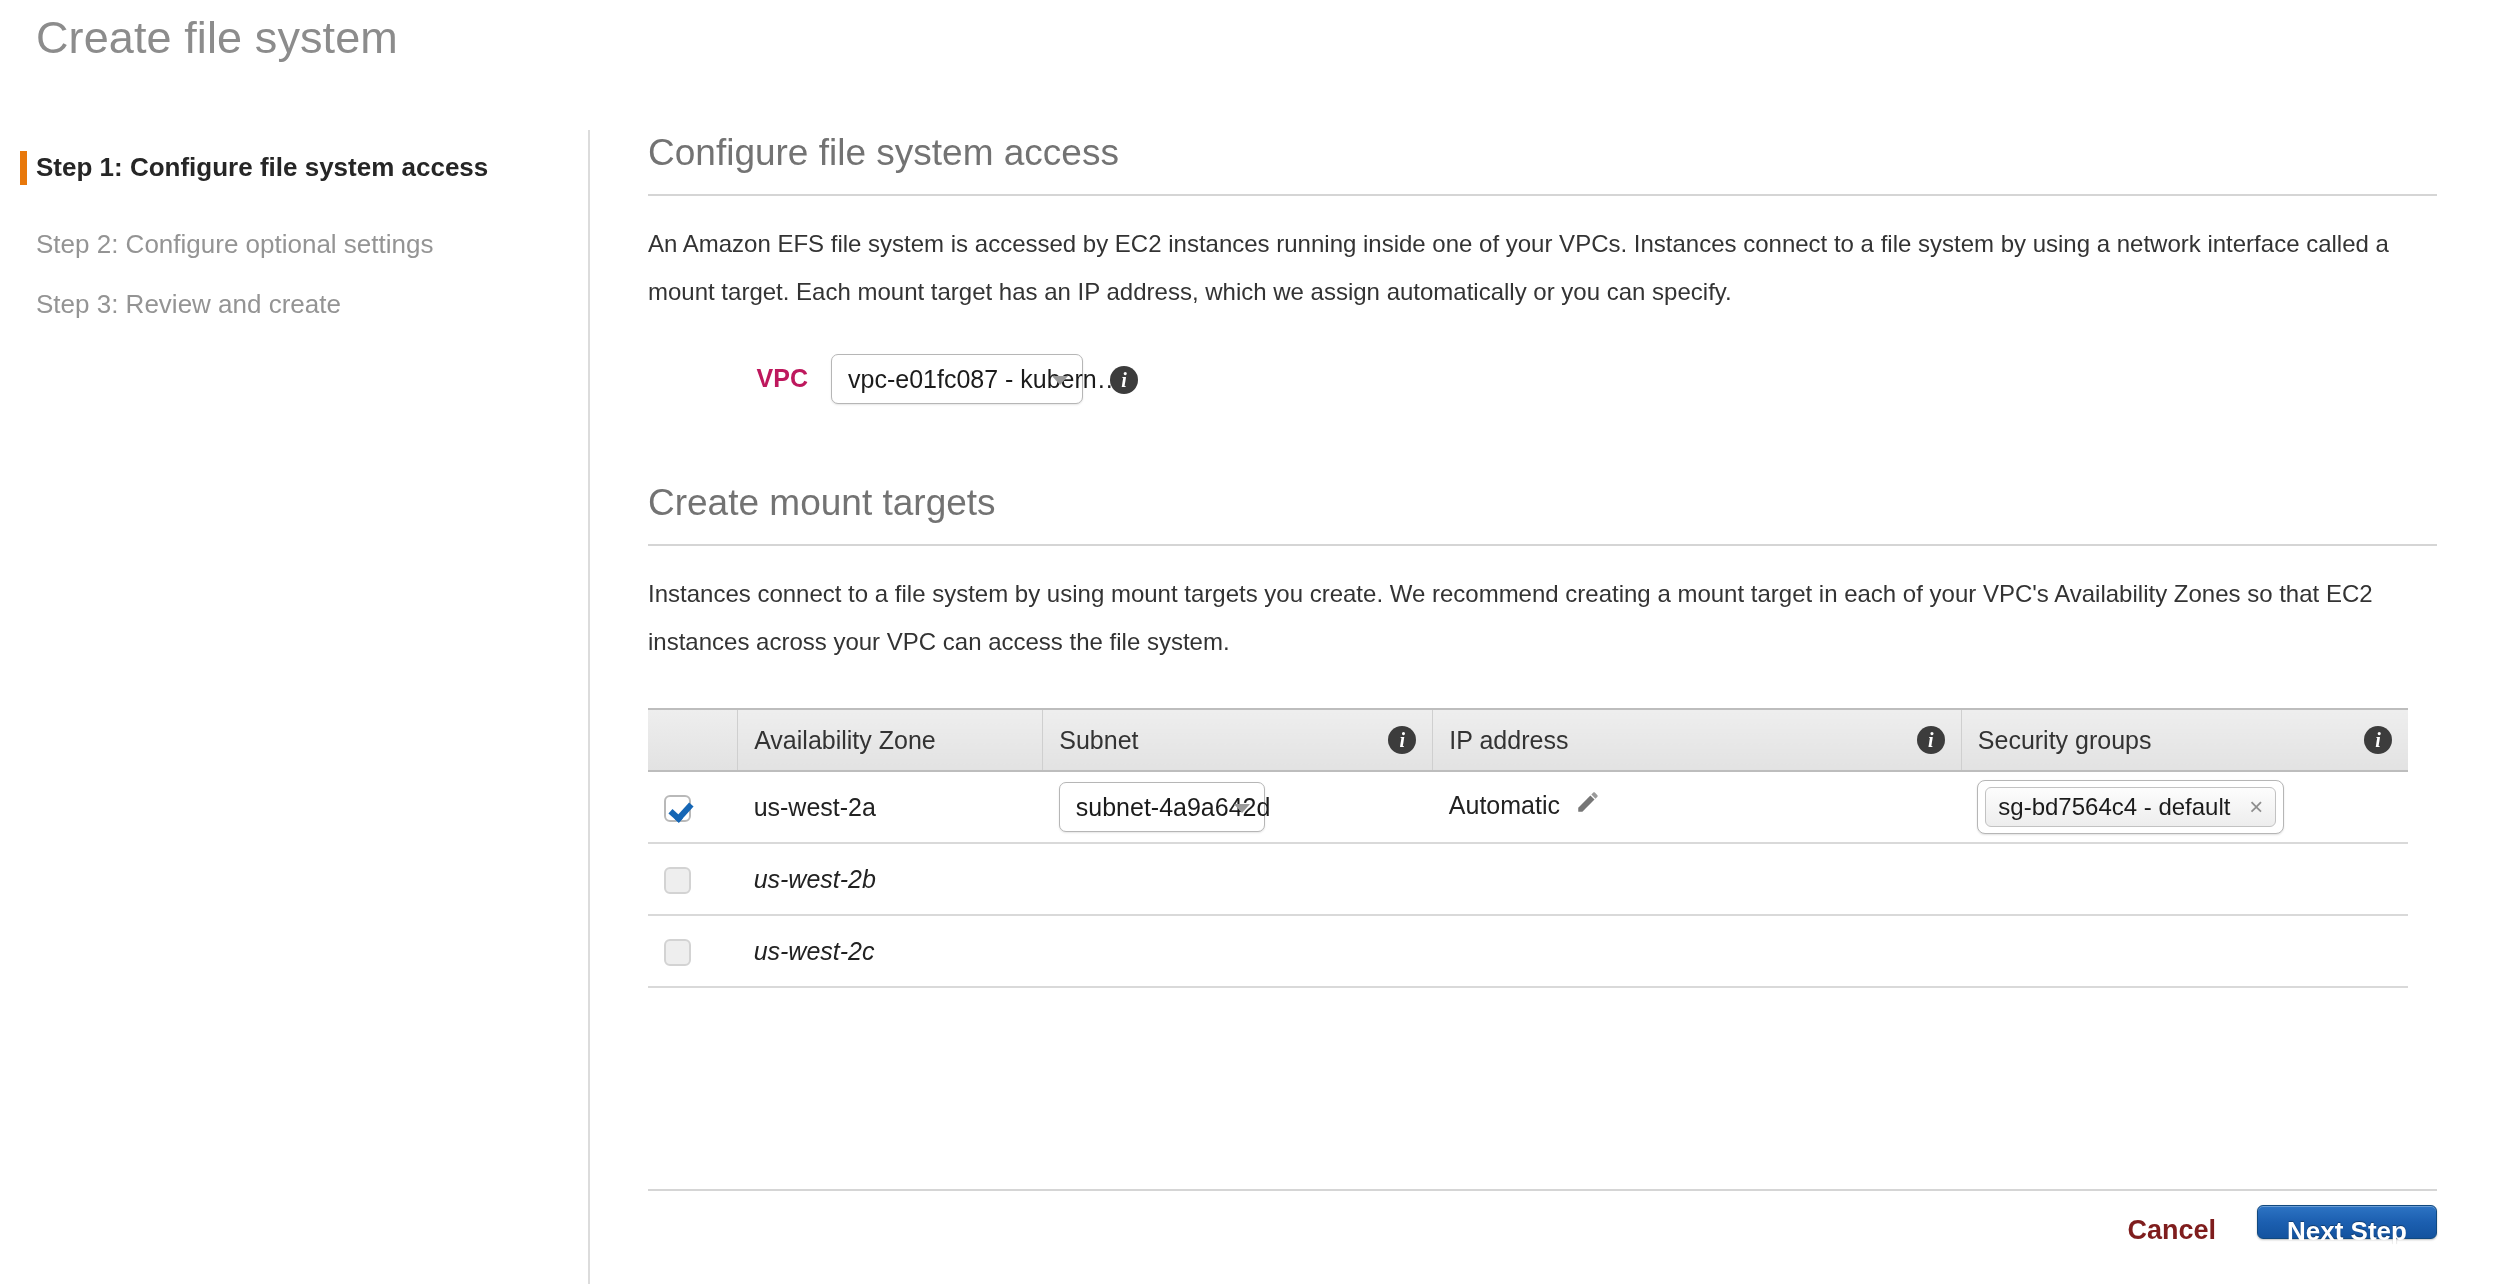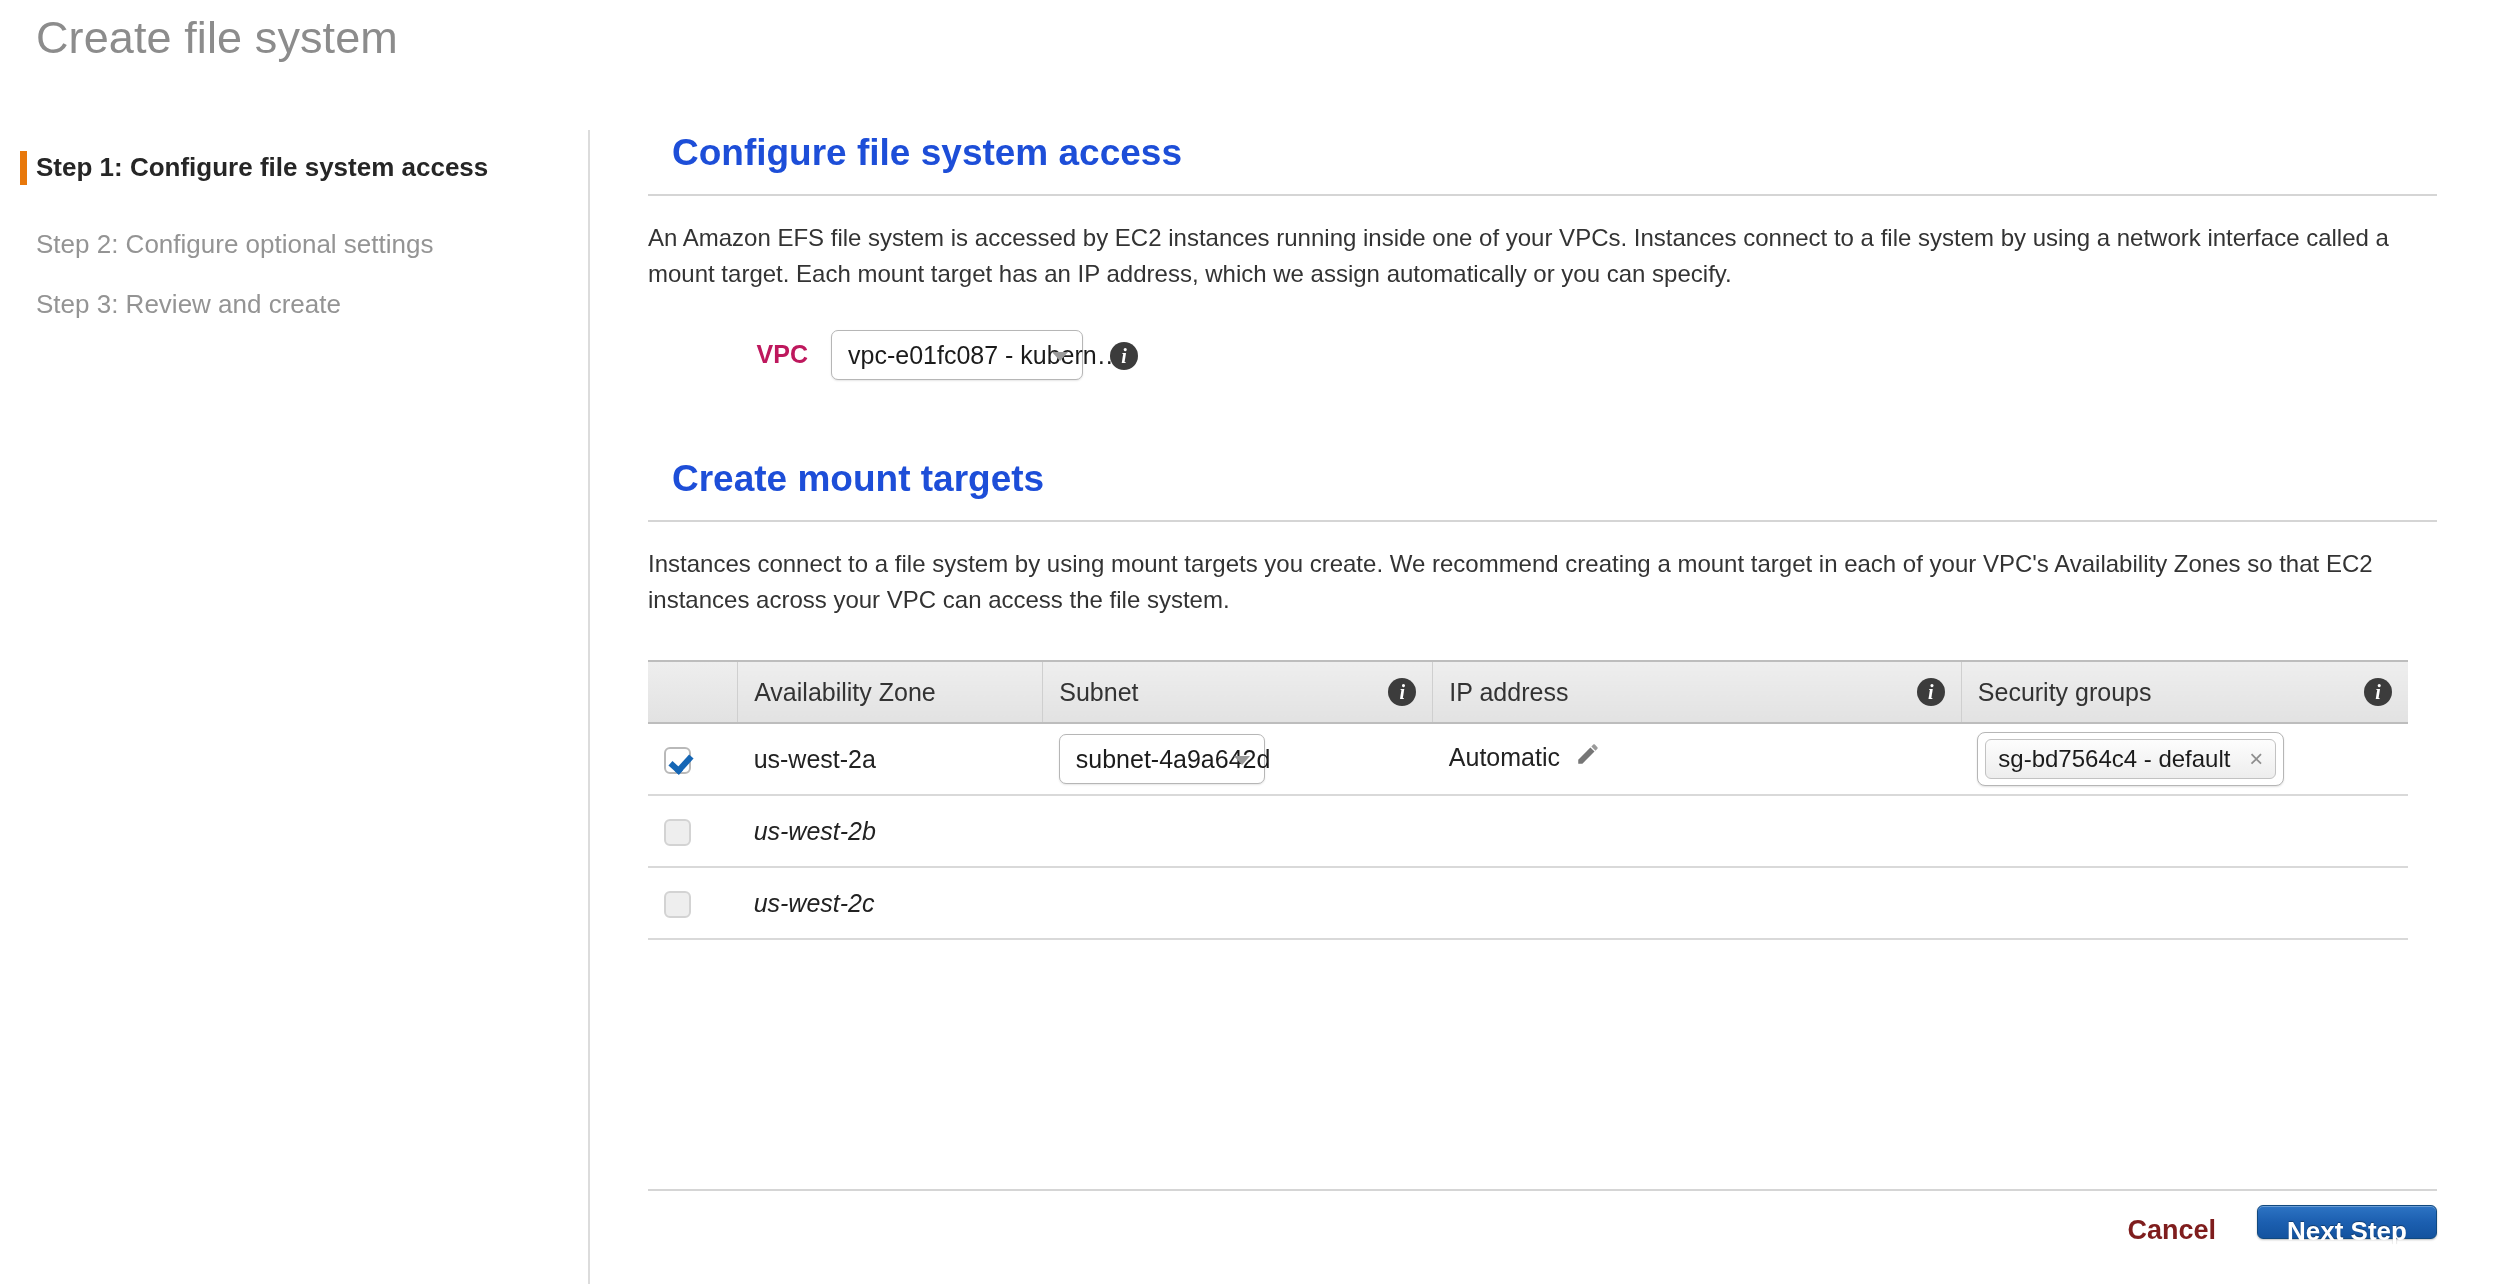--- a/index.html
+++ b/index.html
@@ -71,34 +71,33 @@
   
   .main {
     position: absolute;
     left: 648px;
     top: 130px;
     width: 1789px;
   }
 
   .section-head {
     font-size: 37px;
-    font-weight: 700;
-    color: #1d4ed8;
+    font-weight: 400;
+    color: #737373;
     line-height: 46px;
     white-space: nowrap;
-    margin-left: 24px;
   }
   .rule {
     height: 2px;
     background: #d5d5d5;
     margin-top: 18px;
   }
   .para {
     font-size: 24px;
-    line-height: 36px;
+    line-height: 48px;
     color: #333333;
     margin-top: 24px;
     width: 1760px;
   }
 
   
   .vpc-row {
     position: relative;
     height: 46px;
     margin-top: 40px;

